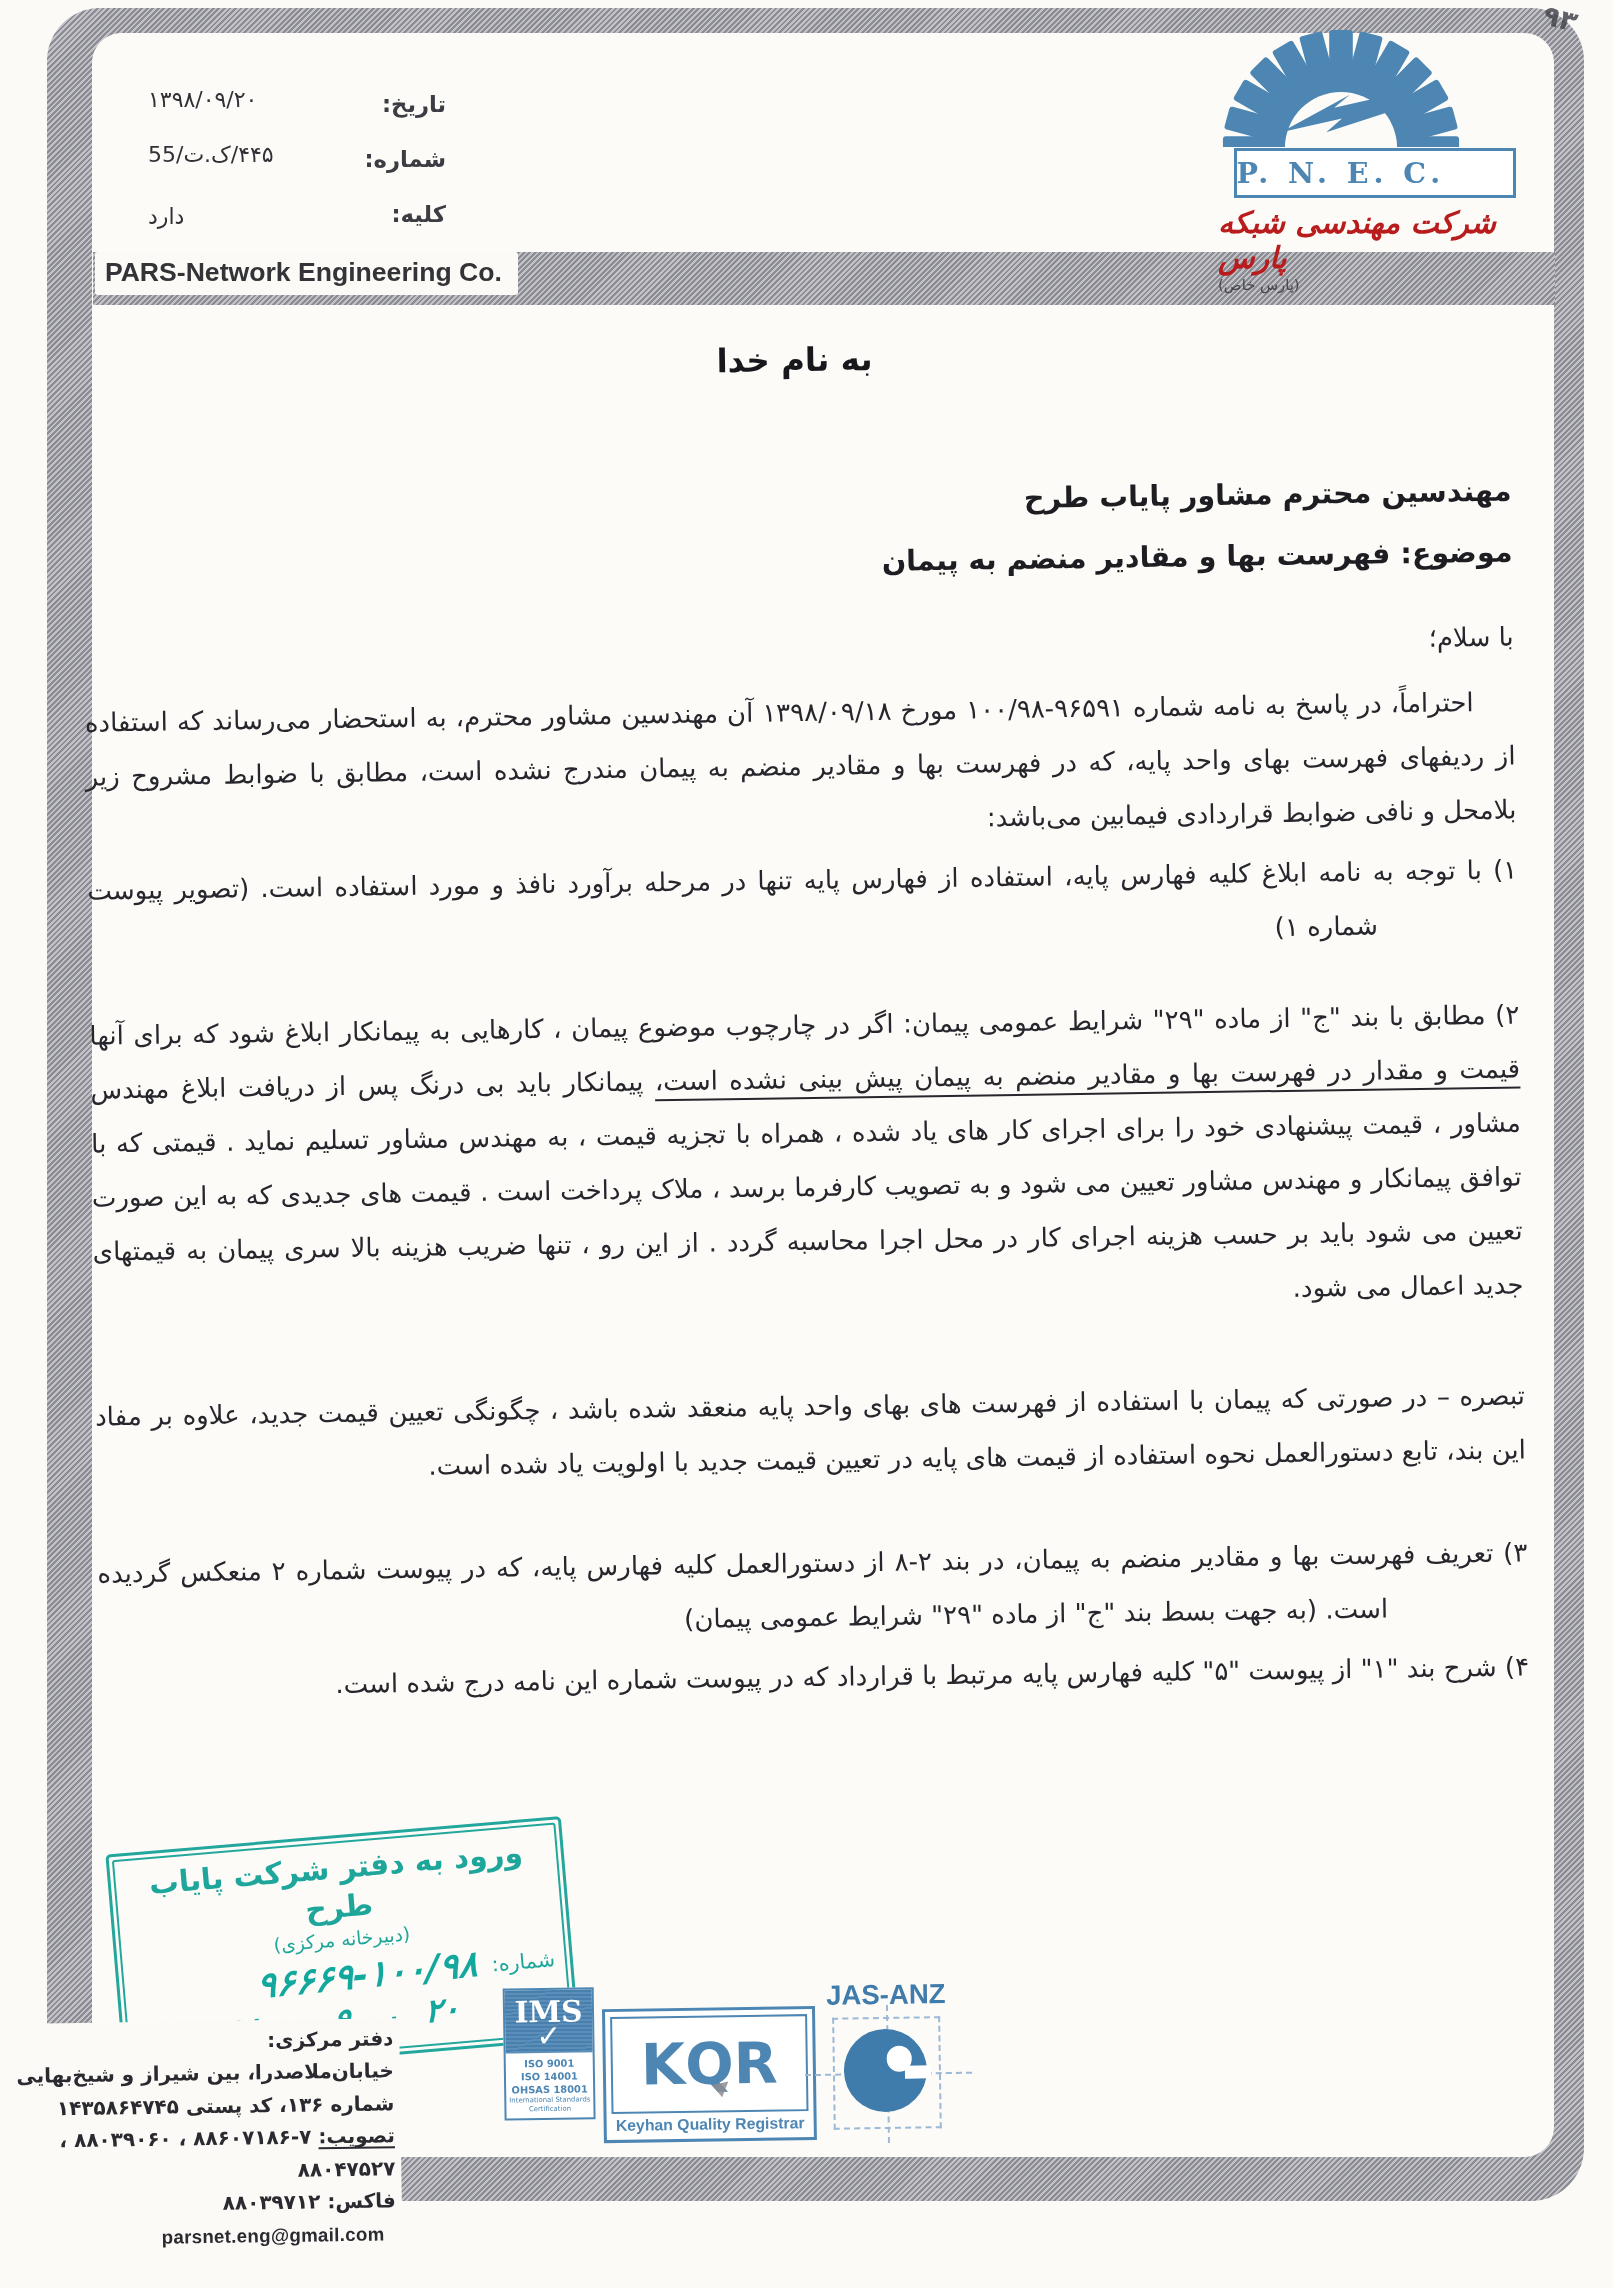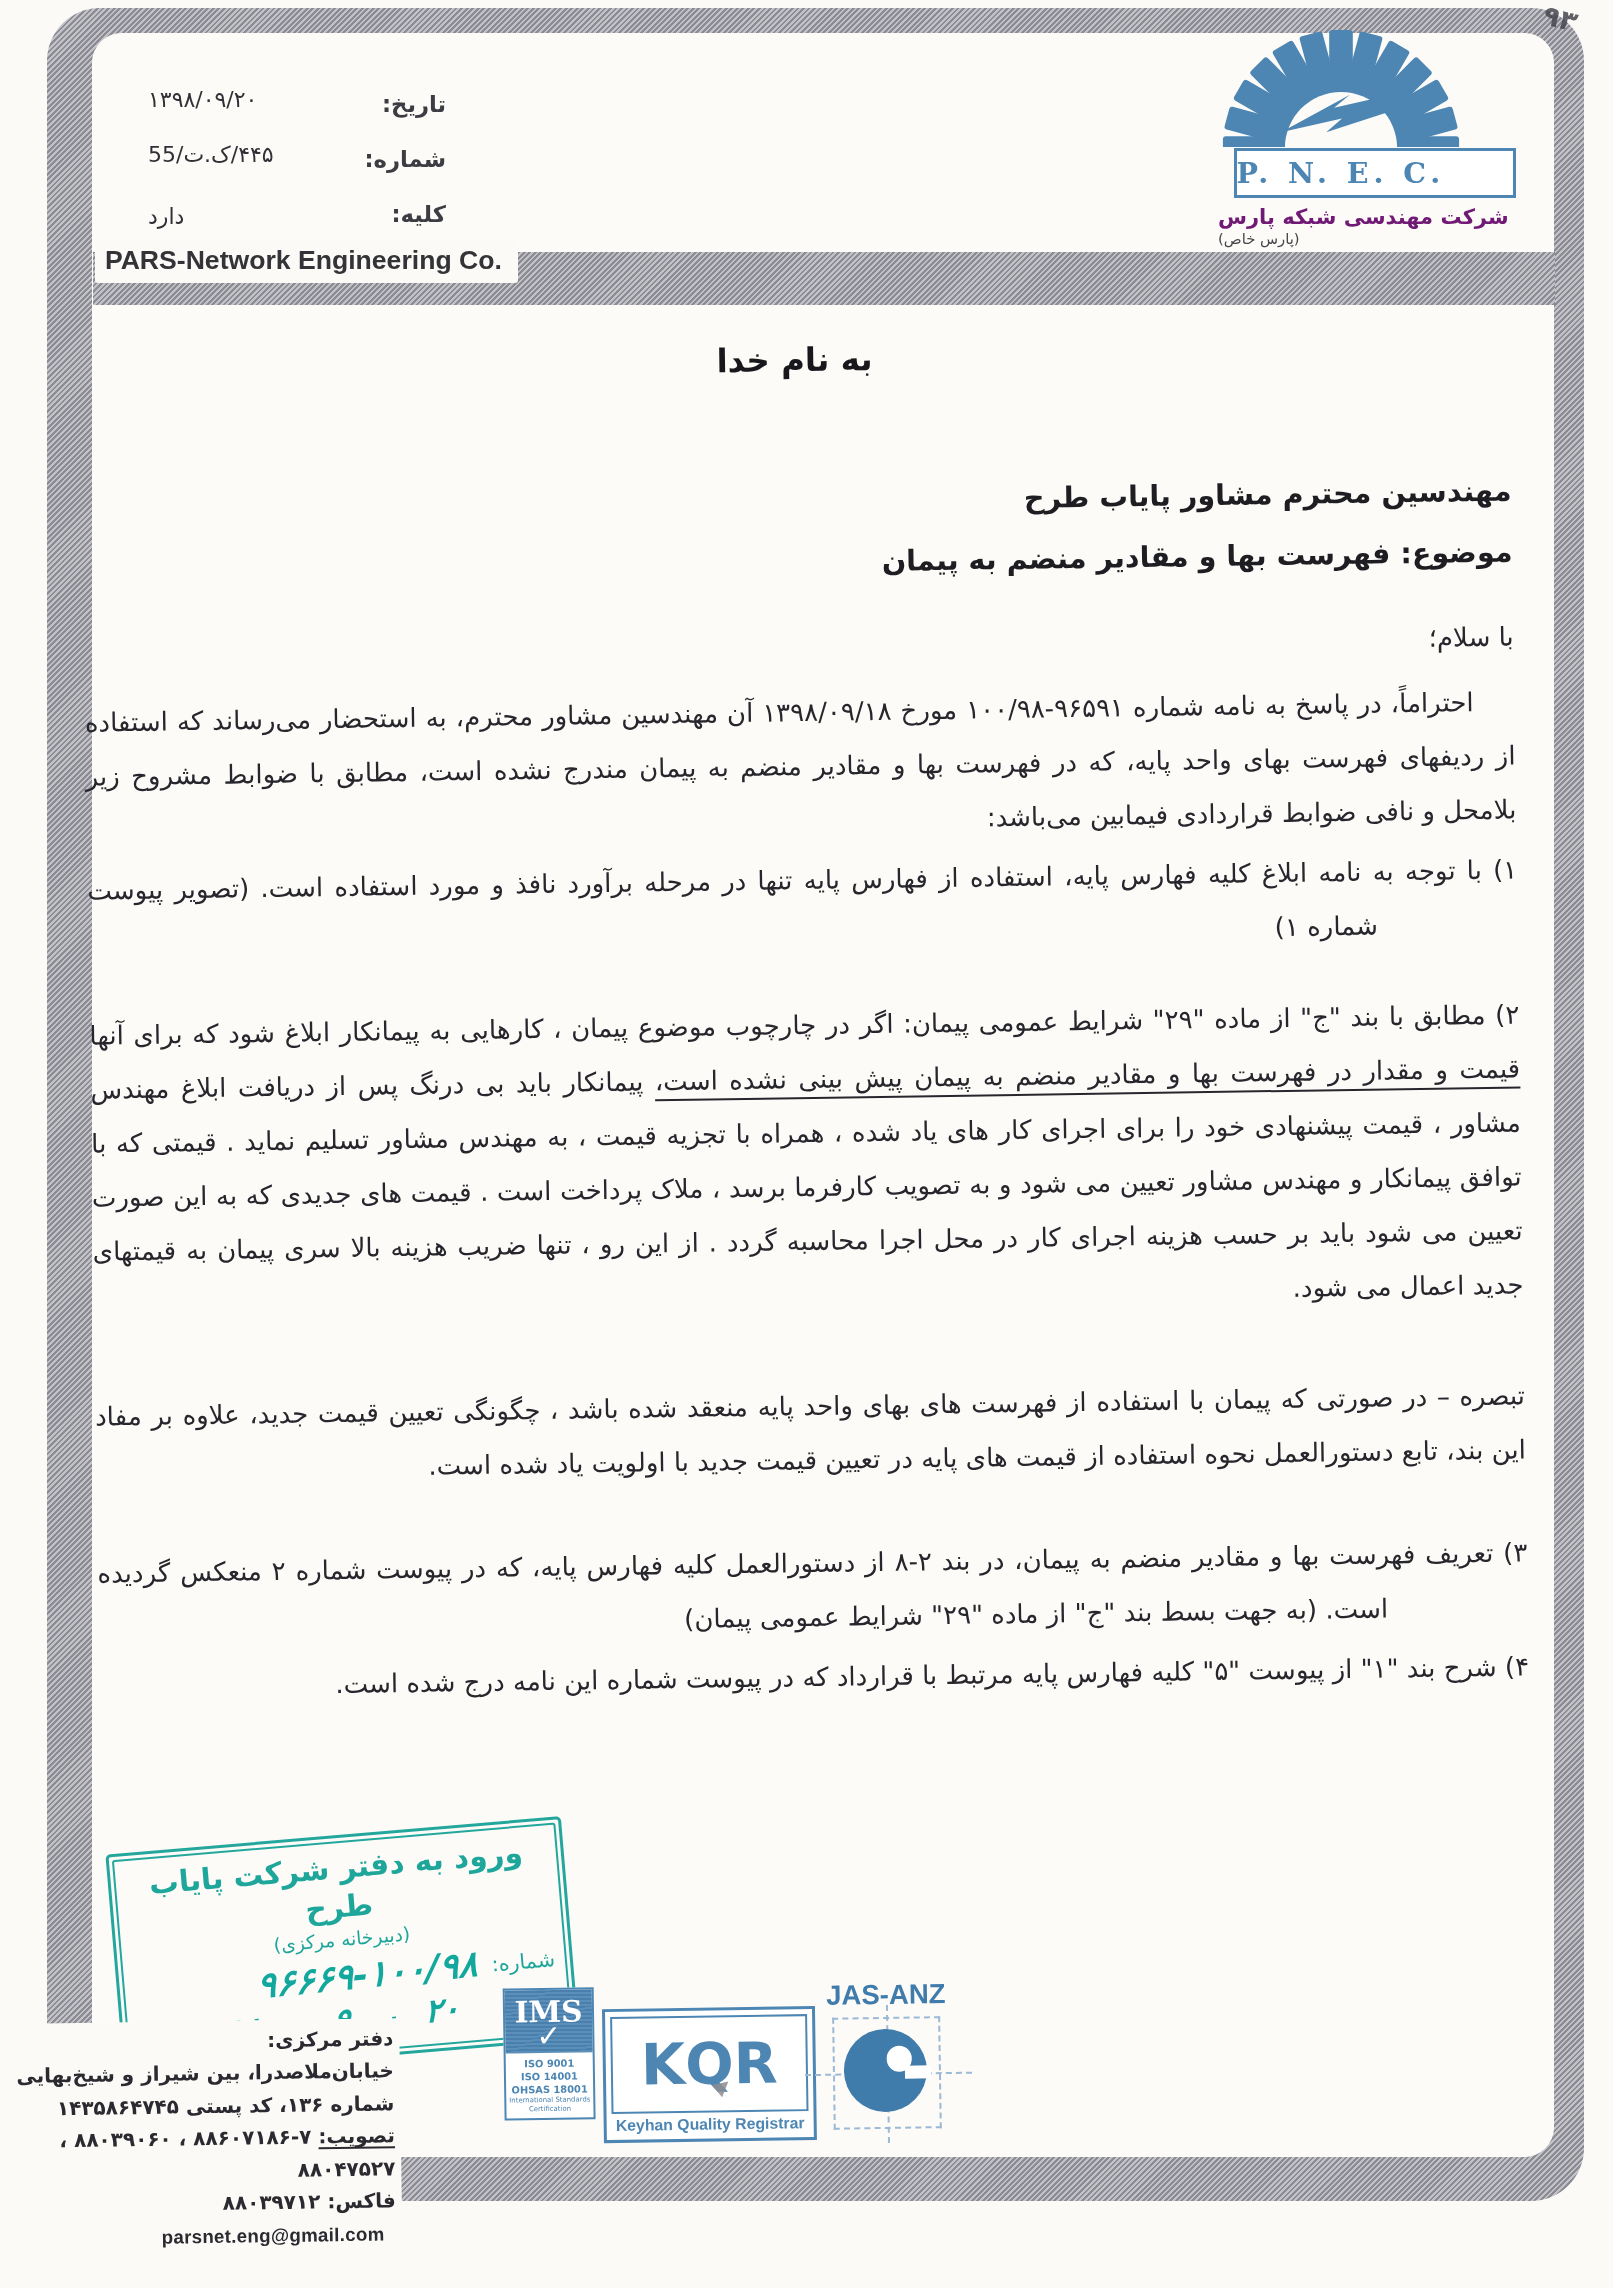--- a/index.html
+++ b/index.html
@@ -7,29 +7,29 @@
         font-family:"DejaVu Sans",sans-serif;color:#232329;}
   
   .halftone{background-color:#afafb4;
     background-image:repeating-linear-gradient(135deg,rgba(110,110,120,.55) 0 2px,rgba(208,208,214,.55) 2px 3.9px);}
   .frame{position:absolute;left:47px;top:7.9px;width:1537px;height:2193px;border-radius:53px;}
   .frame-inner{position:absolute;left:45px;top:25.6px;width:1462px;height:2124px;background:#fcfbf8;border-radius:29.6px;}
   .divider-band{position:absolute;left:93px;top:252px;width:1462px;height:53px;}
   
   .lh-label{position:absolute;right:1168px;font-size:22.7px;font-weight:600;color:#3c3c43;direction:rtl;white-space:nowrap;}
   .lh-value{position:absolute;left:148px;font-size:22px;color:#303036;direction:rtl;white-space:nowrap;}
-  .company-en{position:absolute;left:95px;top:240px;font-family:"Liberation Sans",sans-serif;
+  .company-en{position:absolute;left:95px;top:252px;font-family:"Liberation Sans",sans-serif;
       font-weight:bold;font-size:26.6px;color:#333338;background:#fbfaf7;padding:4.9px 15.8px 6.9px 9.9px;border-radius:3px;}
   .corner-mark{position:absolute;left:1543px;top:2px;font-size:27.6px;font-weight:bold;color:#46464f;
       transform:rotate(14deg) skewX(-8deg);opacity:.85;}
   
   .logo{position:absolute;left:1218px;top:23.6px;width:313px;text-align:left;}
   .pnec-box{margin:-3.9px auto 0;width:276px;border:3.9px solid #4d86b3;padding:4.9px 0 5.9px;background:#fff;
       font-family:"DejaVu Serif",serif;font-weight:bold;font-size:28.6px;color:#4d86b3;letter-spacing:4.9px;}
-  .company-fa{margin-top:6.9px;font-size:21px;font-weight:bold;color:#701a75;direction:rtl;}
+  .company-fa{margin-top:6.9px;font-size:30px;font-weight:bold;color:#b91c1c;direction:rtl;font-style:italic;}
   .company-type{margin-top:1px;font-size:14.8px;color:#45454b;direction:rtl;}
   
   .tilt{position:absolute;inset:0;transform:rotate(-0.85deg);transform-origin:808px 1133px;}
   
   .letter-body{position:absolute;left:91px;top:327px;width:1430px;direction:rtl;text-align:justify;
       font-size:26px;line-height:54px;color:#26262c;}
   .bismillah{text-align:center;font-weight:bold;font-size:32.5px;line-height:55px;color:#17171c;margin:5.9px 0 0;}
   .recipient{margin:89px 0 0;font-weight:bold;font-size:28.6px;line-height:49px;text-align:right;color:#1d1d22;}
   .subject{margin:11.8px 0 0;font-weight:bold;font-size:28.6px;line-height:49px;text-align:right;color:#1d1d22;}
   .salutation{margin:33px 0 0;text-align:right;}

